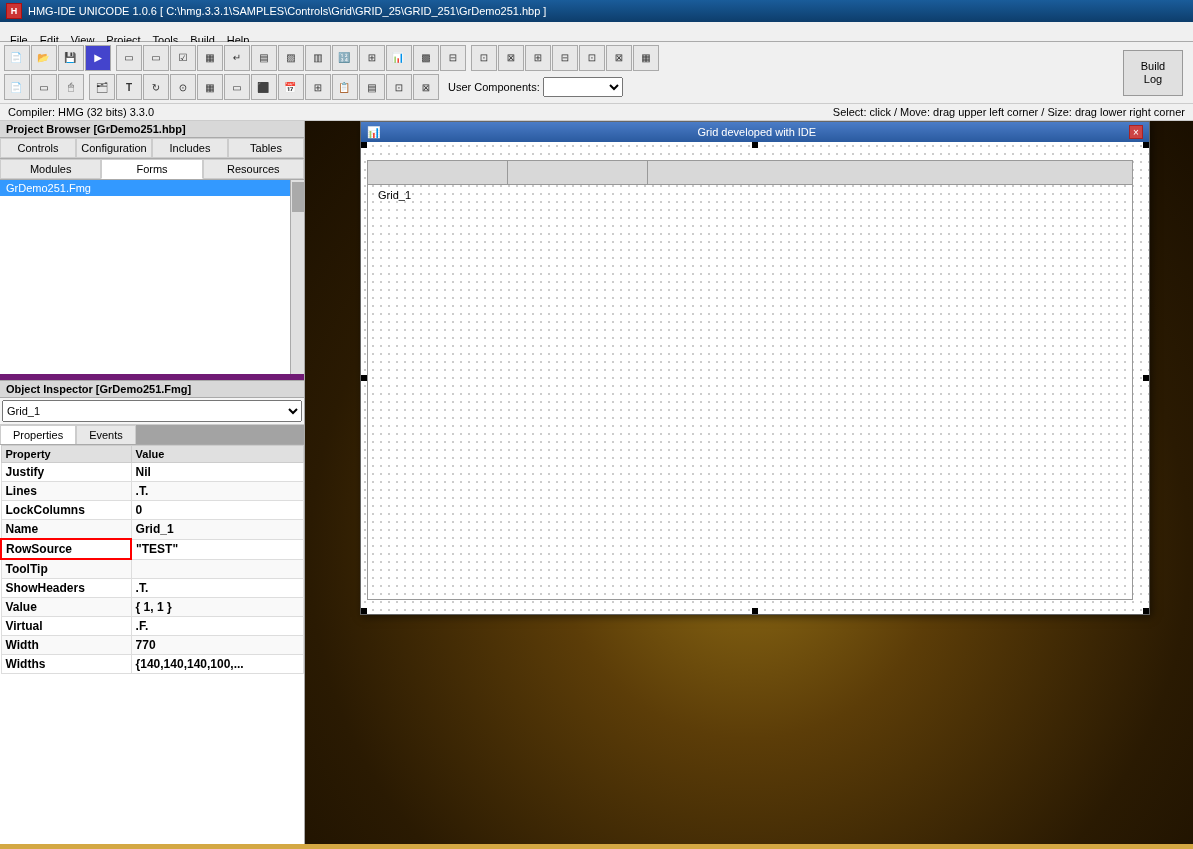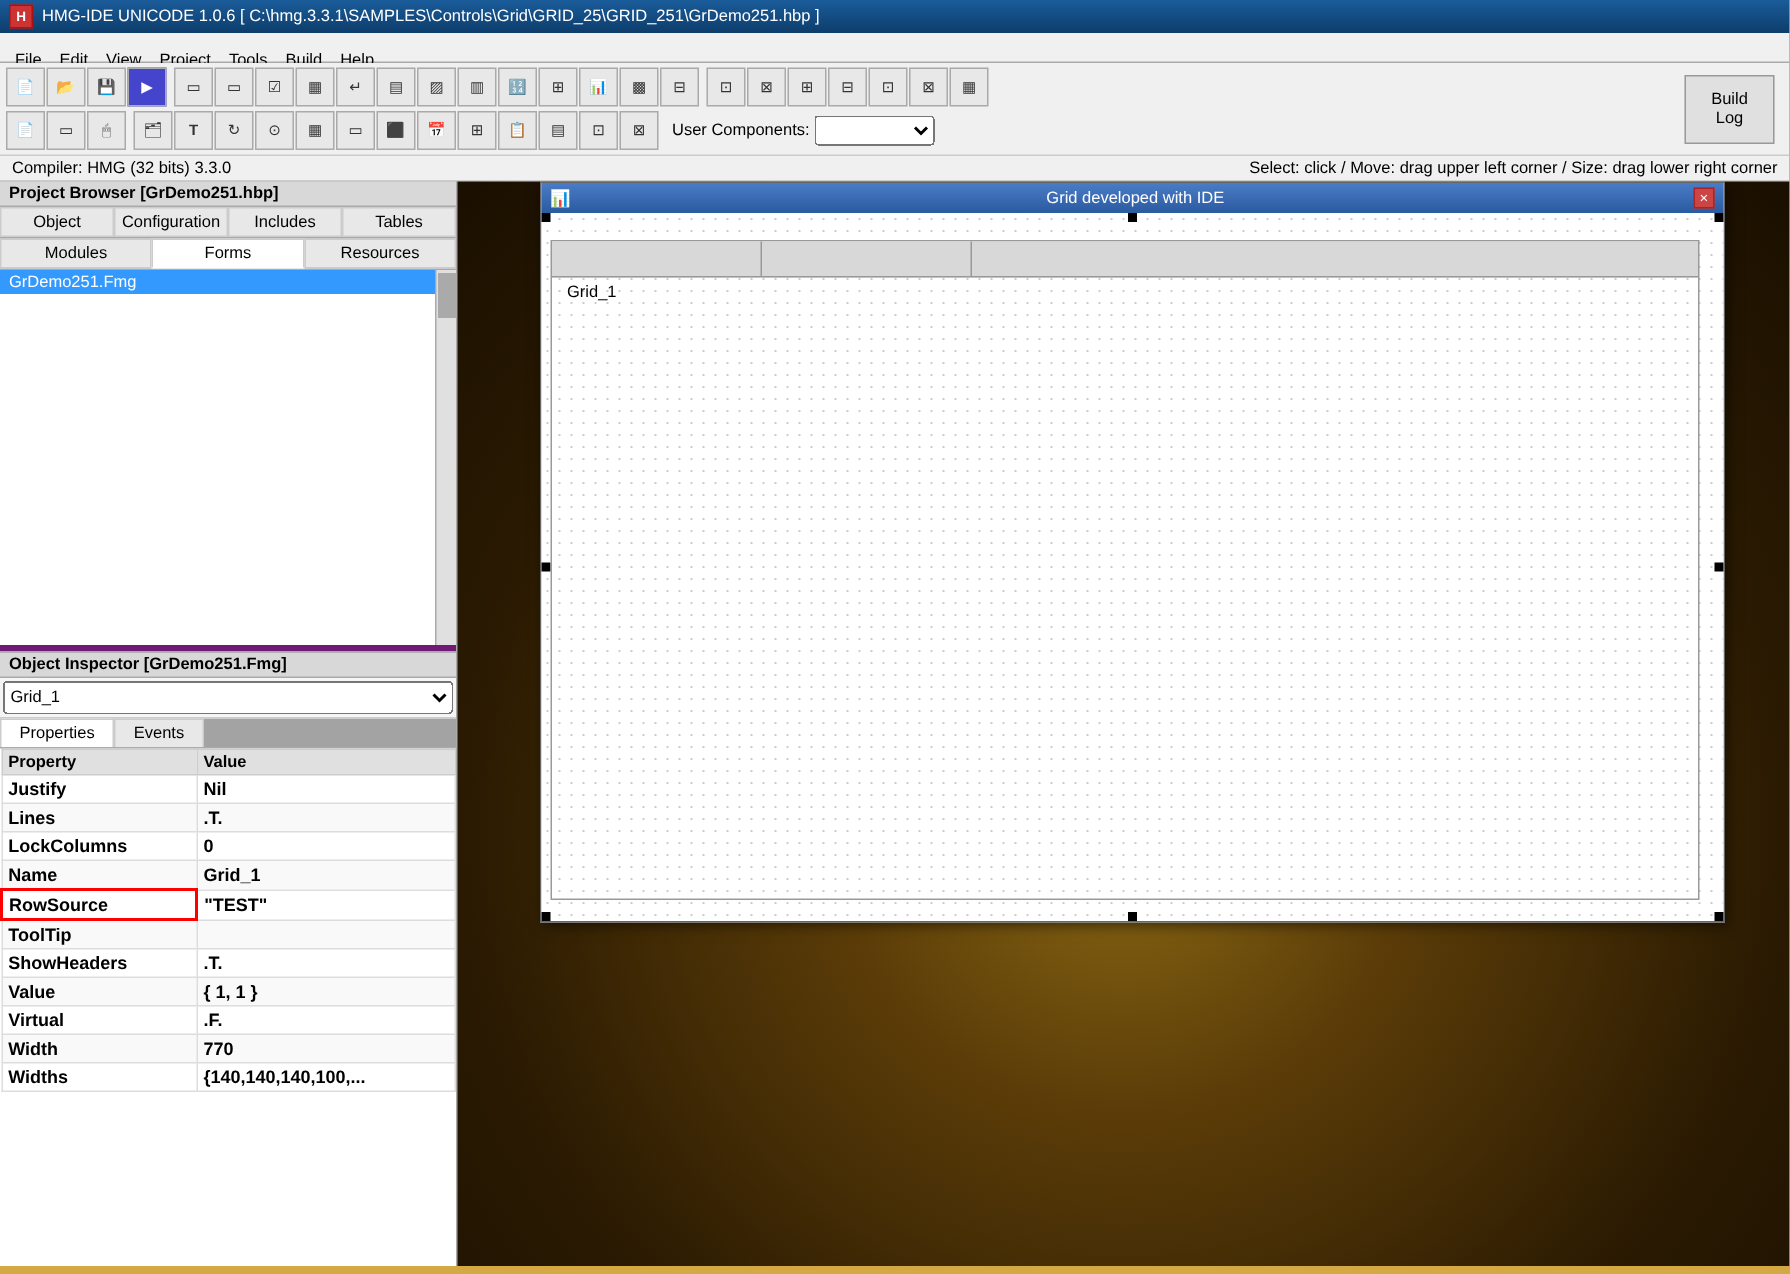--- a/index.html
+++ b/index.html
@@ -131,24 +131,24 @@
       cursor: pointer;
       font-size: 11px;
     }
     .tab-btn.active { background: #ffffff; border-bottom-color: white; }
     .tab-grid2 {
       display: grid;
       grid-template-columns: 1fr 1fr 1fr;
       border-bottom: 1px solid #aaa;
     }
     .file-list {
-      height: 254px;
+      height: 200px;
       overflow-y: auto;
       background: white;
-      border-bottom: 4px solid #701a75;
+      border-bottom: 6px solid #701a75;
       position: relative;
     }
     .file-item {
       padding: 2px 6px;
       cursor: pointer;
       font-size: 11px;
     }
     .file-item.selected { background: #3399ff; color: white; }
     .scrollbar-v {
       position: absolute; right: 0; top: 0; bottom: 0; width: 14px;
@@ -395,21 +395,21 @@
   <span>Select: click / Move: drag upper left corner / Size: drag lower right corner</span>
 </div>
 
 <div id="main-layout">
 
   <div id="left-panel">
 
     <div id="project-browser">
       <div id="project-browser-title">Project Browser [GrDemo251.hbp]</div>
       <div class="tab-grid">
-        <div class="tab-btn">Object</div>
+        <div class="tab-btn">Controls</div>
         <div class="tab-btn">Configuration</div>
         <div class="tab-btn">Includes</div>
         <div class="tab-btn">Tables</div>
       </div>
       <div class="tab-grid2">
         <div class="tab-btn">Modules</div>
         <div class="tab-btn active">Forms</div>
         <div class="tab-btn">Resources</div>
       </div>
       <div class="file-list">

